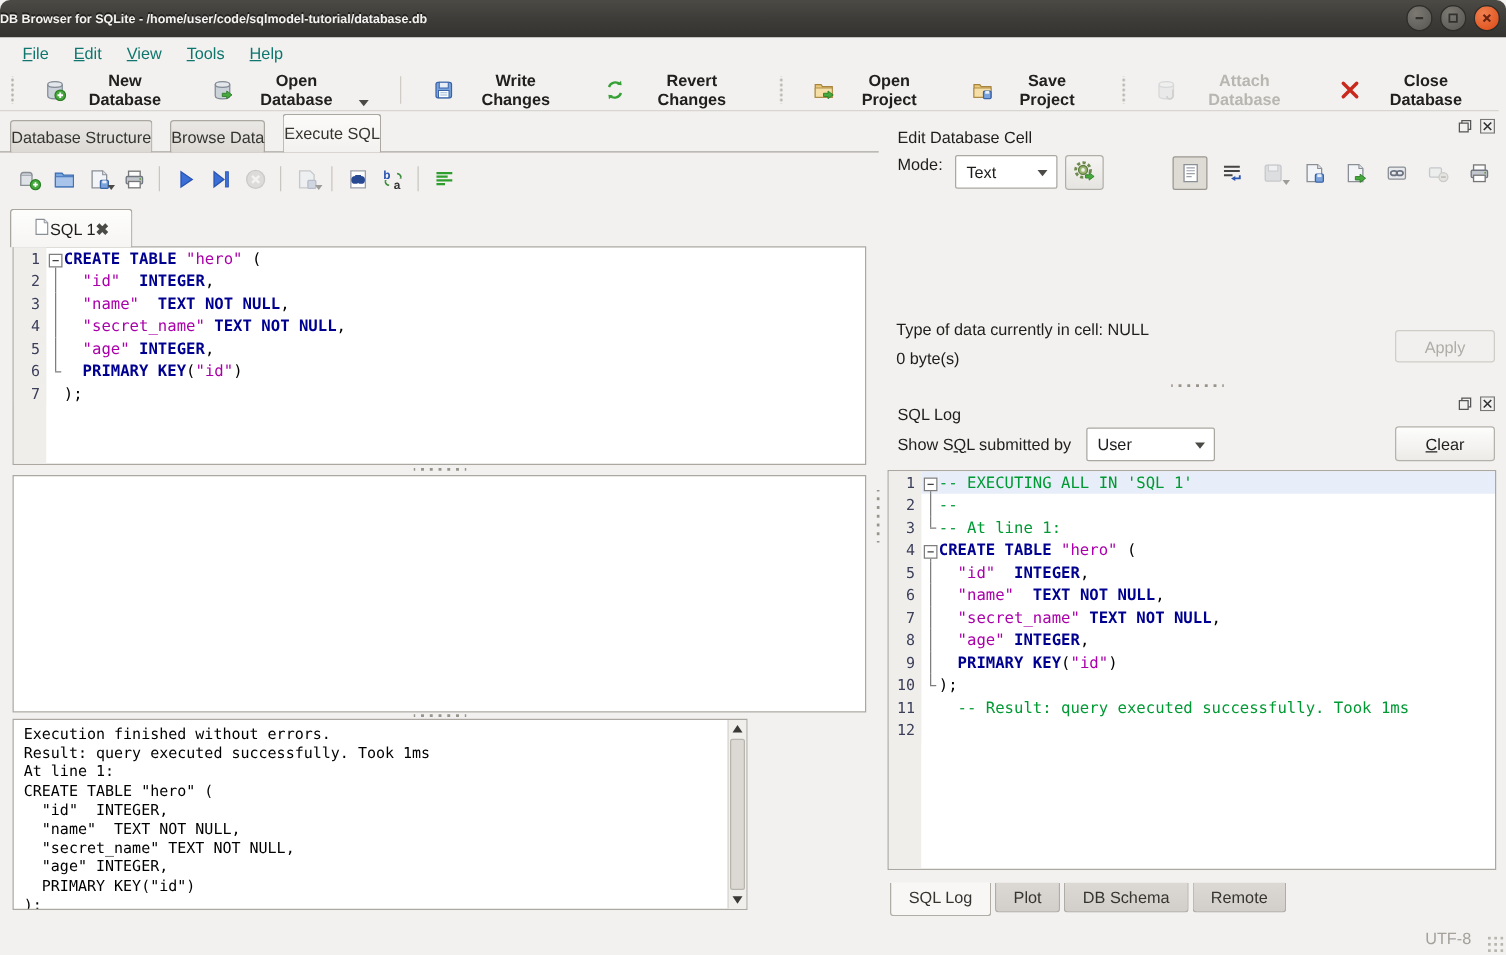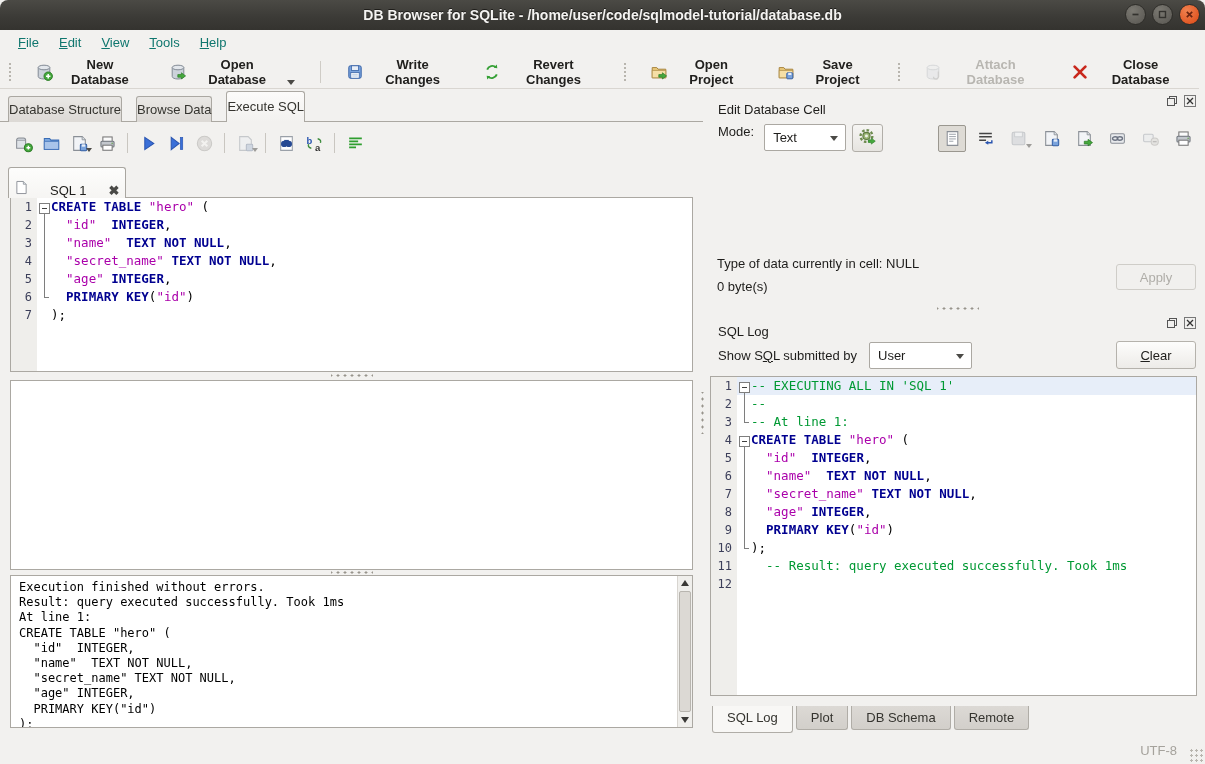--- a/index.html
+++ b/index.html
@@ -6,22 +6,22 @@
   html,body { width:1205px; height:764px; }
   body {
     position:relative; overflow:hidden;
     font-family:"Liberation Sans", sans-serif; font-size:13px; color:#1E1D1B;
     background:#F2F1EF;
   }
   
   #titlebar { position:absolute; left:0; top:0; width:1205px; height:30px;
     background:linear-gradient(#4B4A45,#3C3B37 55%,#34332F);
     border-radius:8px 8px 0 0; display:flex; align-items:center; }
-  #title-text { position:absolute; left:0; right:0; text-align:center;
-    color:#F4F3F1; font-weight:bold; font-size:14px; text-shadow:0 -1px 0 #1e1d1a; }
+  #title-text { position:absolute; left:0; right:0; 
+    color:#F4F3F1; font-weight:bold; font-size:10px; text-shadow:0 -1px 0 #1e1d1a; }
   #win-controls { position:absolute; right:5px; top:4px; display:flex; gap:6px; }
   .win-btn { width:21px; height:21px; border-radius:50%; display:flex; align-items:center;
     justify-content:center; border:1px solid #2E2D29; }
   .win-gray { background:radial-gradient(circle at 35% 30%, #7B7972, #575550); }
   .win-close { background:radial-gradient(circle at 35% 30%, #F0814F, #DC4814); }
   
   #menubar { position:absolute; left:0; top:30px; width:1205px; height:25px;
     display:flex; align-items:center; padding-left:8px; background:#F2F1EF; }
   .menu-item { display:inline-block; padding:3px 10px; color:#0f766e; }
   .mn { display:inline-block; }
@@ -54,28 +54,28 @@
   #leftcontent { position:absolute; left:0; top:122px; width:703px; height:613px; }
   #sqltoolbar { position:absolute; left:10px; top:6px; height:30px; display:flex; align-items:center; gap:2px; }
   .icon-btn { position:relative; width:26px; height:26px; border:none; background:transparent;
     display:flex; align-items:center; justify-content:center; }
   .icon-btn svg { width:19px; height:19px; }
   .icon-btn.disabled { opacity:.5; }
   .icon-btn .caret { position:absolute; right:0px; bottom:2px; border-left-width:3px;
     border-right-width:3px; border-top-width:4px; }
   .icon-sep { width:1px; height:20px; background:#C9C6C0; margin:0 5px; }
   #sqltabbar { position:absolute; left:8px; top:45px; height:31px; display:flex; align-items:flex-end; z-index:3; }
-  #sqltab { display:flex; align-items:flex-end; gap:22px; height:31px; padding:0 6px;
+  #sqltab { display:flex; align-items:center; gap:0; height:31px; padding:0 18px;
     border:1px solid #A9A6A0; border-bottom:none; border-radius:3px 3px 0 0;
     background:linear-gradient(#FDFDFC,#F6F5F3); }
   .close-x { font-size:13px; font-weight:bold; color:#4A4A47; }
   .pane { position:absolute; background:#fff; border:1px solid #ABA8A2; }
   #editor  { left:10px; top:75px;  width:683px; height:175px; }
   #emptypane { left:10px; top:258px; width:683px; height:190px; }
-  #results { left:10px; top:453px; width:683px; height:153px; }
+  #results { left:10px; top:453px; width:588px; height:153px; }
   .dots-h { position:absolute; left:50%; transform:translateX(-50%); width:42px; height:5px;
     background-image:radial-gradient(circle,#98948C 1.1px,transparent 1.3px);
     background-size:7px 5px; background-position:center; background-repeat:repeat-x; }
   .dots-v { position:absolute; top:50%; transform:translateY(-50%); width:5px; height:42px;
     background-image:radial-gradient(circle,#98948C 1.1px,transparent 1.3px);
     background-size:5px 7px; background-position:center; background-repeat:repeat-y; }
   
   .code { position:relative; font-family:"DejaVu Sans Mono",monospace; font-size:12.5px;
     line-height:18px; overflow:hidden; height:100%; }
   .gbg { position:absolute; left:0; top:0; bottom:0; width:26px; background:#EFEEEB; }

